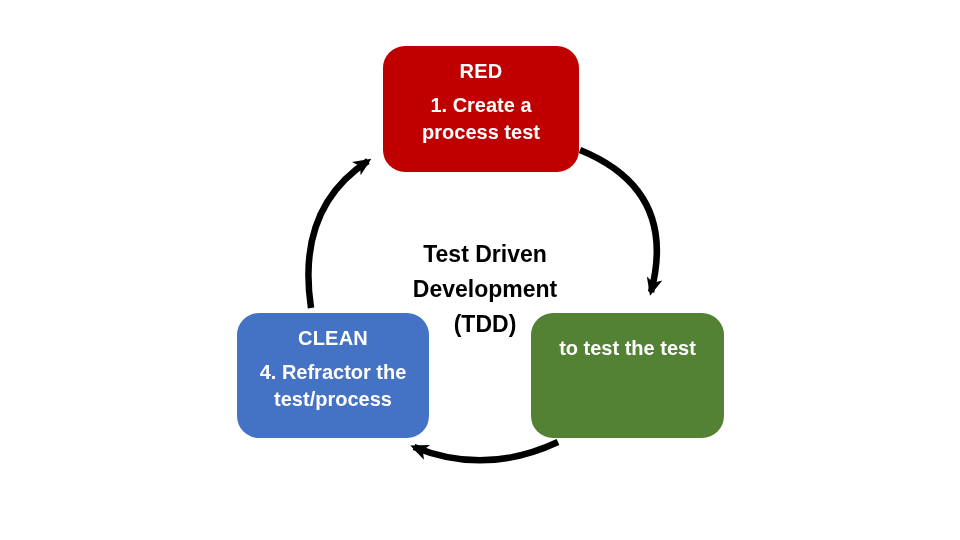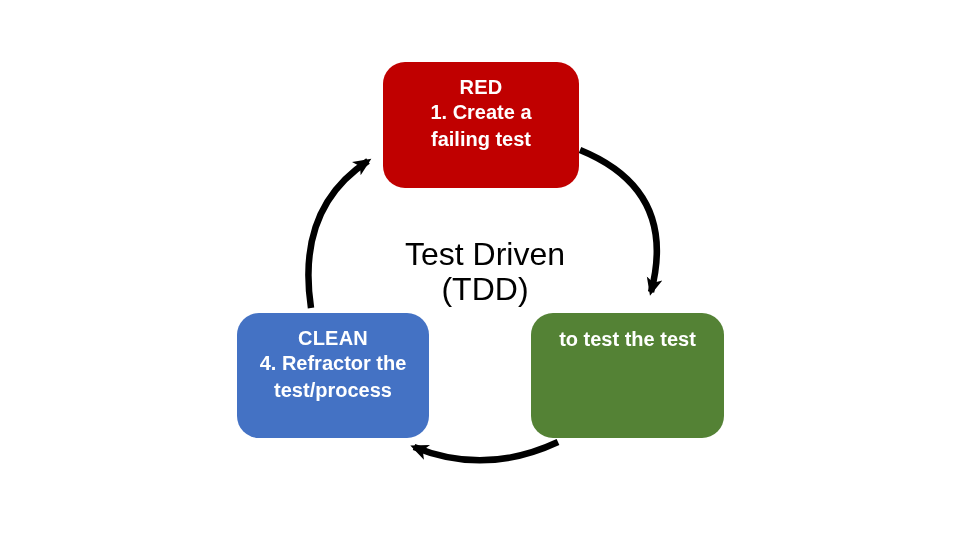--- a/index.html
+++ b/index.html
@@ -31,37 +31,37 @@
     box-sizing: border-box;
     padding-top: 13px;
   }
   .node-title {
     font-weight: 700;
     font-size: 20px;
     line-height: 24px;
     letter-spacing: 0.2px;
   }
   .node-desc {
-    margin-top: 0;
+    margin-top: 9px;
     font-weight: 600;
     font-size: 20px;
     line-height: 27px;
   }
-  .node-red   { left: 383px; top: 62px;  width: 196px; height: 126px; }
+  .node-red   { left: 383px; top: 46px;  width: 196px; height: 126px; }
   .node-clean { left: 237px; top: 313px; width: 192px; height: 125px; }
   .node-green { left: 531px; top: 313px; width: 193px; height: 125px; }
   .center-title {
     position: absolute;
     left: 325px;
     top: 237px;
     width: 320px;
     text-align: center;
     color: #000000;
-    font-weight: 400;
-    font-size: 32px;
+    font-weight: 700;
+    font-size: 23px;
     line-height: 35px;
   }
   .center-title .tdd-line {
     margin-top: 0;
   }
 </style>
 </head>
 <body>
 
 <div class="stage">
@@ -74,36 +74,37 @@
     </defs>
     <path d="M 580 150 Q 678 190 651 292" fill="none" stroke="#000000" stroke-width="6.5" marker-end="url(#arrowhead)" style="stroke: rgb(0, 0, 0);"></path>
     <path d="M 558 442 Q 485 476 414 447" fill="none" stroke="#000000" stroke-width="6.5" marker-end="url(#arrowhead)" style="stroke: rgb(0, 0, 0);"></path>
     <path d="M 311 308 Q 296 208 368 161" fill="none" stroke="#000000" stroke-width="6.5" marker-end="url(#arrowhead)" style="stroke: rgb(0, 0, 0);"></path>
   </svg>
 
   <div class="node node-red" style="background-color: rgb(192, 0, 0);">
     <div class="node-title">RED</div>
     <div class="node-desc">
       <div>1. Create a</div>
-      <div>failing test</div>
+      <div>process test</div>
     </div>
   </div>
 
   <div class="node node-green" style="background-color: rgb(84, 130, 53);">
     <div class="node-desc">
       <div>to test the test</div>
     </div>
   </div>
 
   <div class="node node-clean" style="background-color: rgb(68, 114, 196);">
     <div class="node-title">CLEAN</div>
     <div class="node-desc">
       <div>4. Refractor the</div>
       <div>test/process</div>
     </div>
   </div>
 
   <div class="center-title">
     <div>Test Driven</div>
+    <div>Development</div>
     <div class="tdd-line">(TDD)</div>
   </div>
 
 </div>
 
 </body></html>

